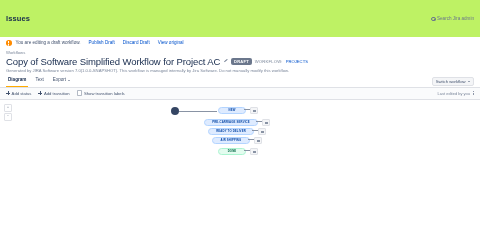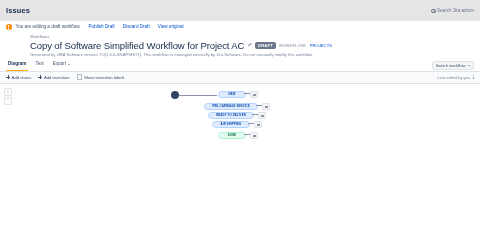--- a/index.html
+++ b/index.html
@@ -7,23 +7,23 @@
     width:480px;height:163px;overflow:hidden;
     background:#ffffff;
     font-family:"Liberation Sans",sans-serif;
     color:#172b4d;
     -webkit-font-smoothing:antialiased;
   }
   .page{position:relative;width:480px;height:163px;}
 
   
   .topbar{
-    position:relative;height:13px;padding:4px 6px;
+    position:relative;height:13px;padding:12px 6px;
     display:flex;align-items:center;justify-content:space-between;
-    background:#e5e5e5;
+    background:#bef264;
   }
   .topbar-title{font-size:7.5px;font-weight:700;color:#172b4d;letter-spacing:.1px;}
   .topbar-search{display:flex;align-items:center;gap:2px;font-size:4.6px;color:#6b778c;}
   .mag{width:4px;height:4px;position:relative;display:inline-block;}
   .mag:before{content:"";position:absolute;left:0;top:0;width:2.6px;height:2.6px;border:.55px solid #6b778c;border-radius:50%;}
   .mag:after{content:"";position:absolute;left:2.6px;top:2.7px;width:1.5px;height:.55px;background:#6b778c;transform:rotate(45deg);}
 
   
   .banner{
     display:flex;align-items:center;gap:4px;
@@ -34,21 +34,21 @@
     background:#ff8b00;flex:none;position:relative;
   }
   .banner-icon:after{
     content:"";position:absolute;left:2.4px;top:1.1px;width:.8px;height:2.2px;
     background:#fff;box-shadow:0 2.7px 0 0 #fff;
   }
   .banner-text{color:#42526e;}
   .banner a{color:#0052cc;text-decoration:none;margin-left:4px;}
 
   
-  .heading-wrap{padding:2px 6px 0 6px;margin-left:24px;}
+  .heading-wrap{padding:2px 6px 0 6px;}
   .breadcrumb{font-size:4.2px;color:#7a869a;line-height:6px;}
   .title-row{display:flex;align-items:center;gap:3px;margin-top:0px;}
   .page-title{font-size:9.5px;font-weight:400;color:#172b4d;letter-spacing:-.1px;line-height:11px;}
   .pencil{width:5px;height:5px;position:relative;flex:none;opacity:.85;}
   .pencil:before{
     content:"";position:absolute;left:.6px;top:1.4px;width:4px;height:1.3px;
     background:#5e6c84;transform:rotate(-42deg);border-radius:.2px;
   }
   .draft-badge{
     font-size:4px;font-weight:700;letter-spacing:.3px;color:#fff;

